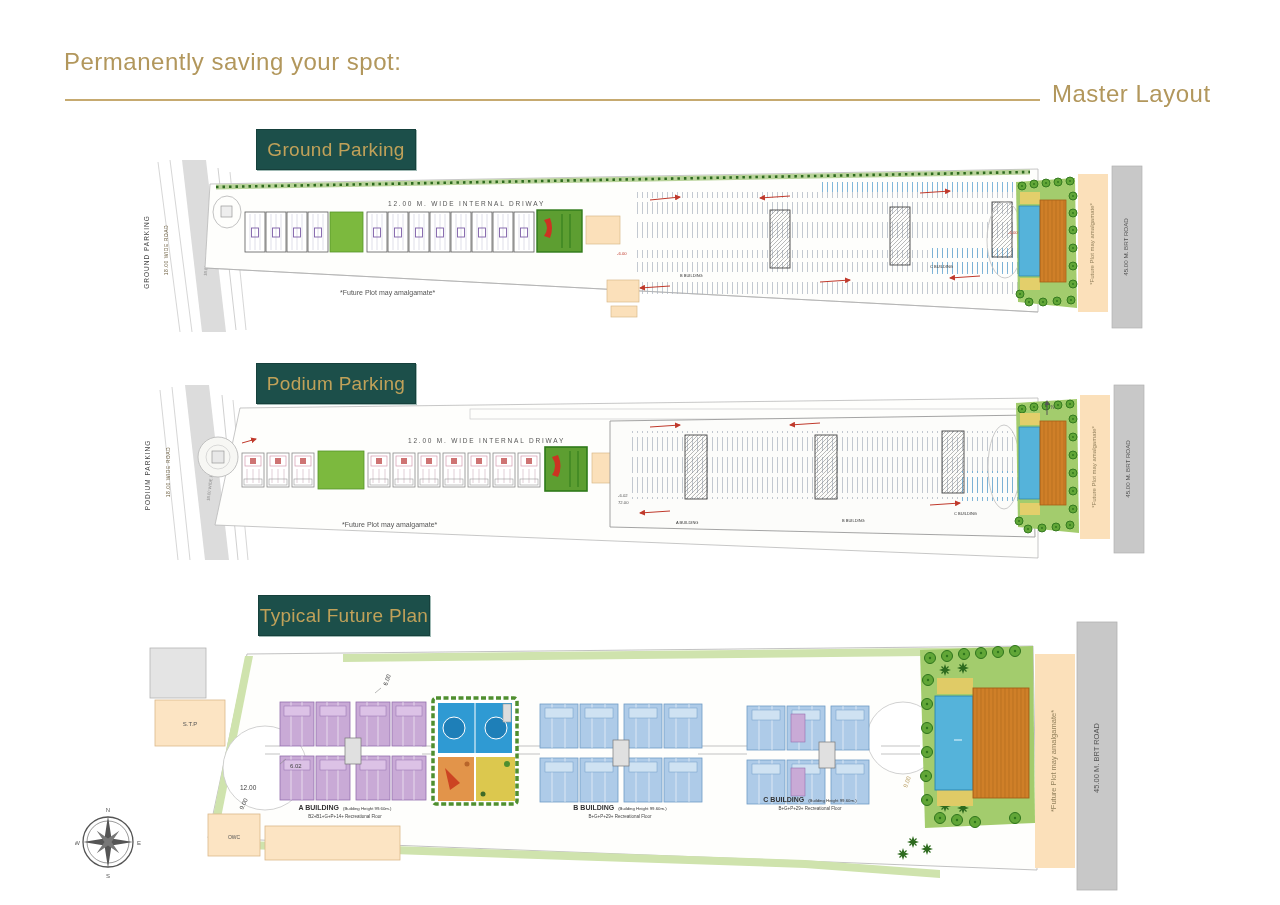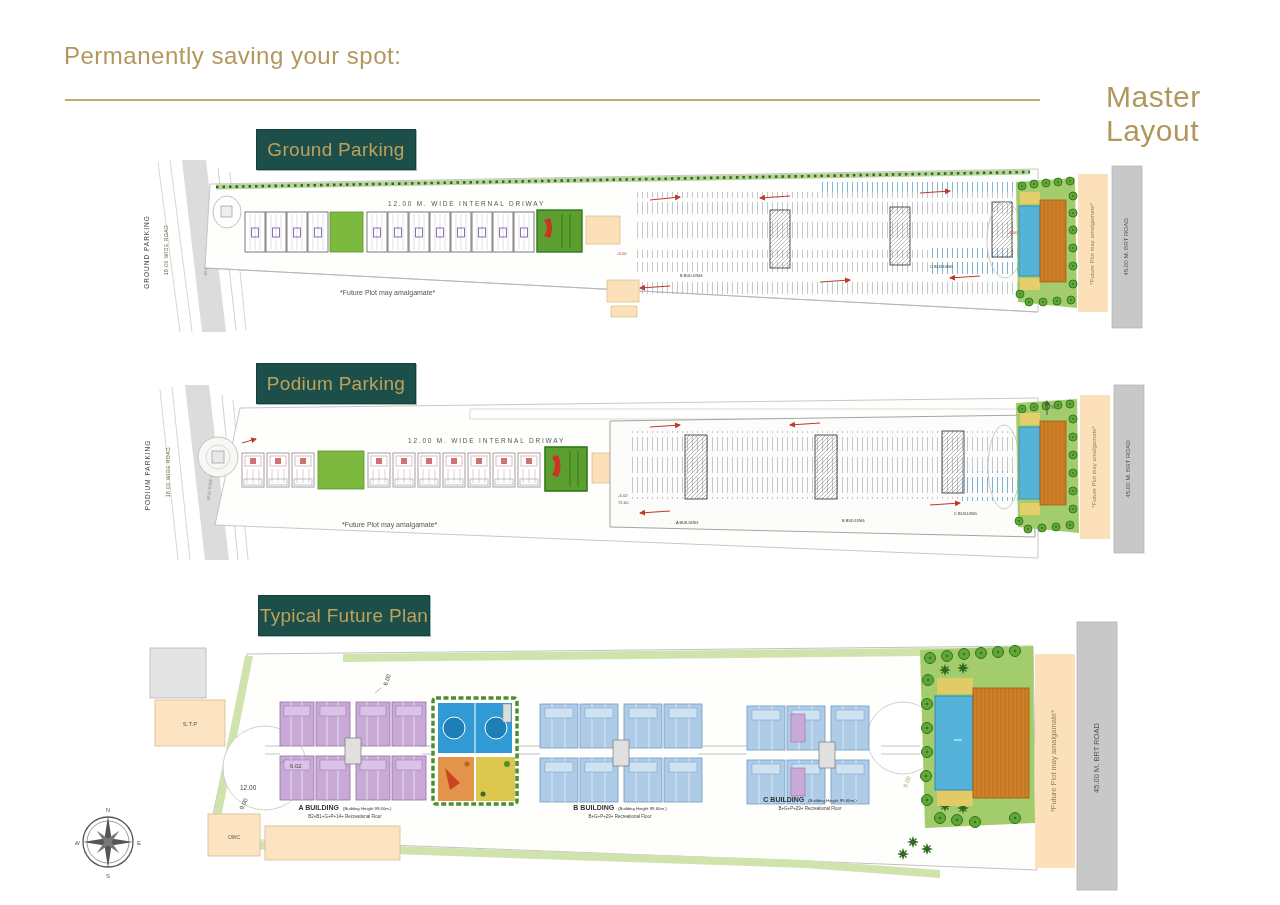--- a/index.html
+++ b/index.html
@@ -1,21 +1,21 @@
 <!DOCTYPE html>
 <html><head>
 <meta charset="utf-8">
 <style>
   html,body{margin:0;padding:0;background:#e9e9e9;}
   .page{position:relative;width:1280px;height:905px;background:#ffffff;overflow:hidden;
         font-family:"Liberation Sans",sans-serif;}
-  .page-title{position:absolute;left:64px;top:42px;font-size:24px;color:#b2975c;
+  .page-title{position:absolute;left:64px;top:48px;font-size:24px;color:#b2975c;
         letter-spacing:0.5px;font-weight:400;}
   .gold-rule{position:absolute;left:65px;top:99px;width:975px;height:2px;background:#c6aa70;}
-  .layout-title{position:absolute;left:1106px;top:80px;font-size:30px;color:#b2975c;
+  .layout-title{position:absolute;left:1052px;top:80px;font-size:24px;color:#b2975c;
         letter-spacing:0.5px;font-weight:400;}
   .section-chip{position:absolute;background:#1c4f4a;color:#c0a159;display:flex;
         align-items:center;justify-content:center;font-size:19px;letter-spacing:0.3px;
         border:1px solid #16403c;box-shadow:1px 1px 0 #9fb9b4;}
   .chip-ground{left:256px;top:129px;width:158px;height:39px;}
   .chip-podium{left:256px;top:363px;width:158px;height:39px;}
   .chip-typical{left:258px;top:595px;width:170px;height:39px;}
   .plan{position:absolute;}
   .plan-ground{left:130px;top:160px;}
   .plan-podium{left:130px;top:375px;}

